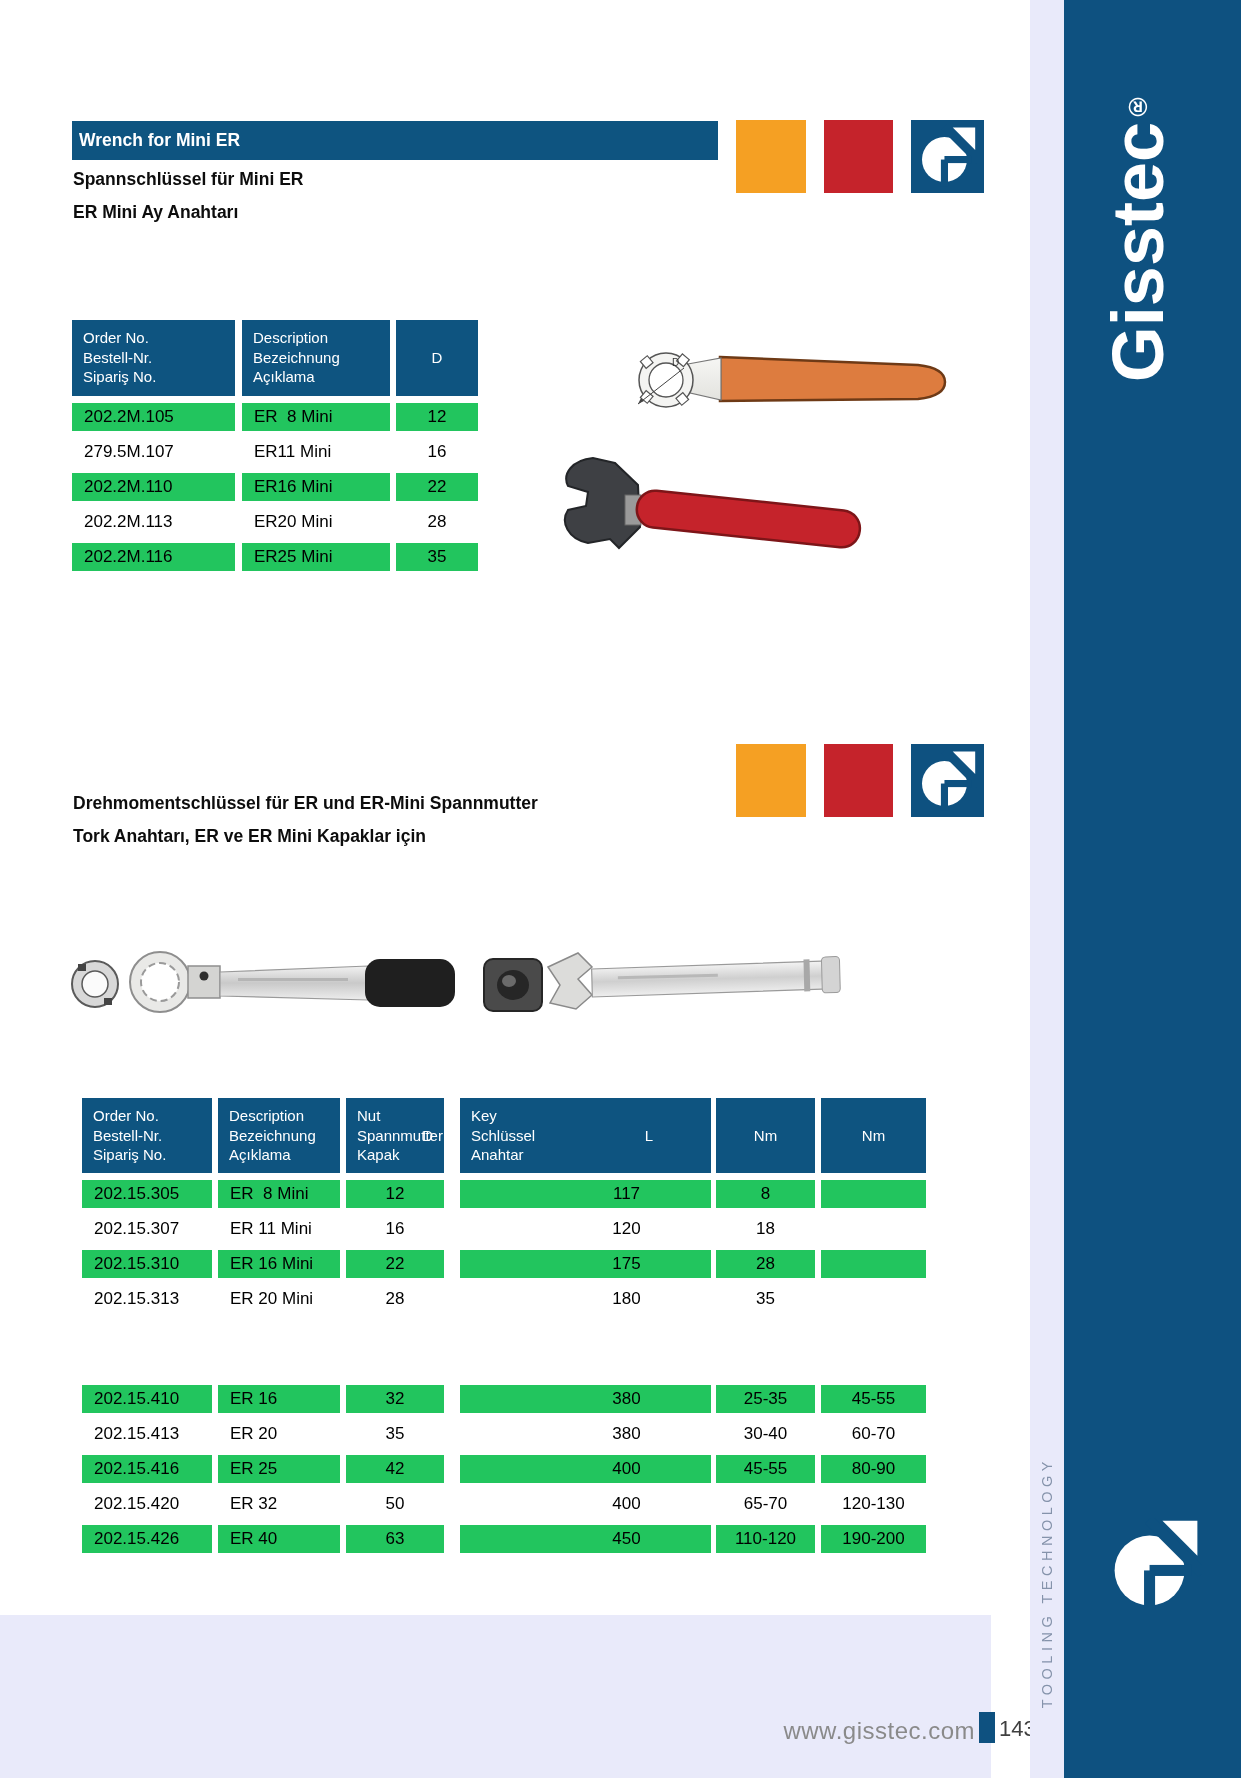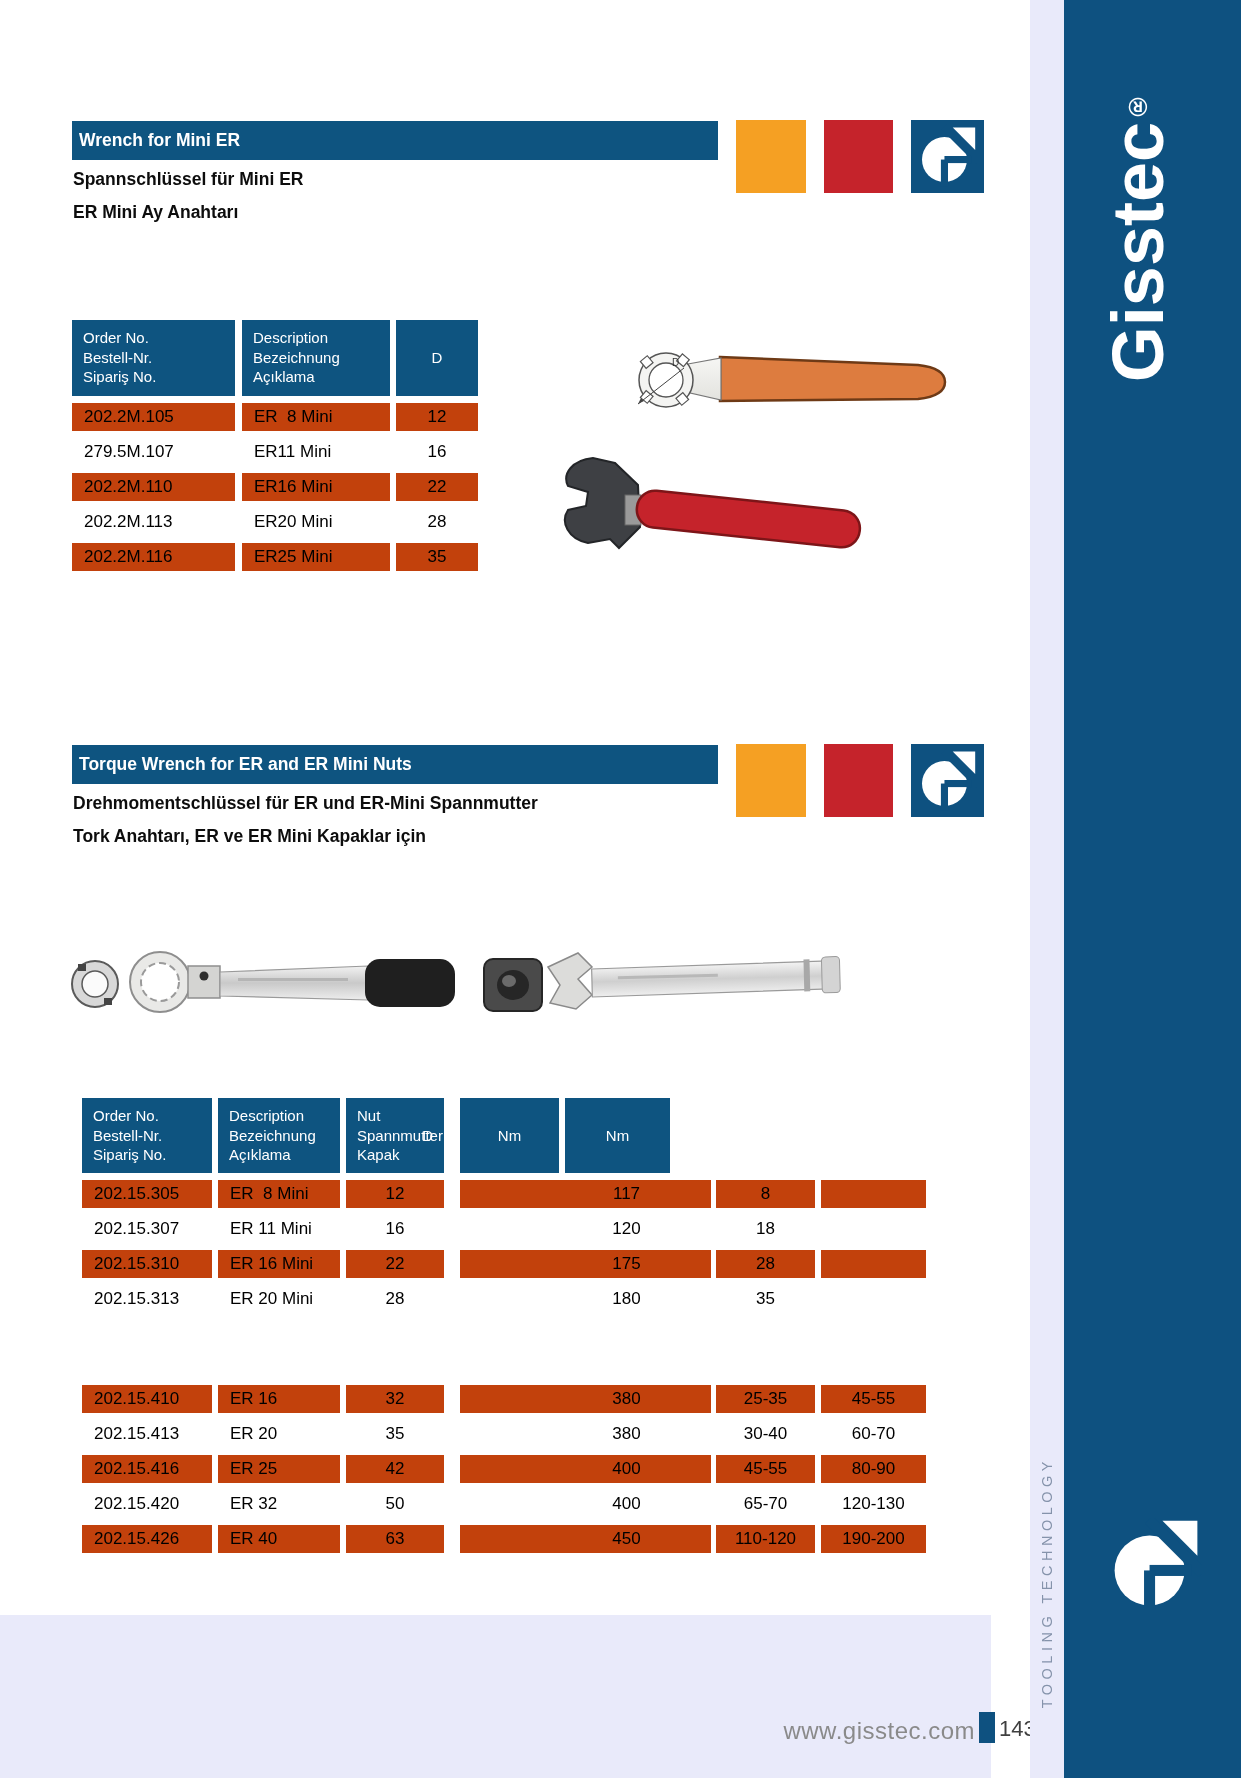--- a/index.html
+++ b/index.html
@@ -54,21 +54,21 @@
     padding:8px 6px 0 11px;box-sizing:border-box;height:76px;position:relative;
   }
   .t2 .hcell{height:75px;}
   .hdim{position:absolute;top:0;bottom:0;display:flex;align-items:center;font-size:15px;}
   .hcell.center{display:flex;align-items:center;justify-content:center;padding:0;}
   .drow{margin-top:7px;}
   .drow:first-of-type{margin-top:6px;}
   .cell{
     height:28px;line-height:28px;font-size:17px;white-space:pre;box-sizing:border-box;background:transparent;
   }
-  .alt .cell{background:#c2410c;}
+  .alt .cell{background:#22c55e;}
   .cell.left{padding-left:12px;}
   .cell.center{text-align:center;}
   
   .t1 .c1{width:163px;margin-right:7px;}
   .t1 .c2{width:148px;margin-right:6px;}
   .t1 .c3{width:82px;}
   
   .t2 .c1{width:130px;margin-right:6px;}
   .t2 .c2{width:122px;margin-right:6px;}
   .t2 .c3{width:98px;margin-right:16px;}
@@ -169,23 +169,20 @@
       <div class="cell c2 left">ER20 Mini</div>
       <div class="cell c3 center">28</div>
     </div>
     <div class="trow drow alt">
       <div class="cell c1 left">202.2M.116</div>
       <div class="cell c2 left">ER25 Mini</div>
       <div class="cell c3 center">35</div>
     </div>
   </div>
 
-  <div class="bar" style="top:745px;">
-    <span>Torque Wrench for ER and ER Mini Nuts</span>
-  </div>
   <div class="sq orange" style="left:736px;top:744px;"></div>
   <div class="sq red" style="left:824px;top:744px;width:69px;"></div>
   <div class="sq logo" style="left:911px;top:744px;width:73px;">
     <svg viewBox="0 0 100 100">
       <g transform="translate(11,8) scale(0.81)">
         <circle cx="43" cy="57" r="38" fill="#ffffff"></circle>
         <polygon points="38,6 46,-2 104,56 96,64" fill="#0e5180"></polygon>
         <polygon points="57,3 95,3 95,41" fill="#ffffff"></polygon>
         <rect x="43" y="51" width="46" height="12" fill="#0e5180"></rect>
         <rect x="37" y="57" width="12" height="46" fill="#0e5180"></rect>
@@ -247,20 +244,26 @@
         <div>Description</div>
         <div>Bezeichnung</div>
         <div>Açıklama</div>
       </div>
       <div class="hcell c3">
         <div>Nut</div>
         <div>Spannmutter</div>
         <div>Kapak</div>
         <span class="hdim" style="right:11px;">D</span>
       </div>
+      <div class="hcell c4">
+        <div>Key</div>
+        <div>Schlüssel</div>
+        <div>Anahtar</div>
+        <span class="hdim" style="right:58px;">L</span>
+      </div>
       <div class="hcell c5 center">Nm</div>
       <div class="hcell c6 center">Nm</div>
     </div>
 
     <div class="trow drow alt">
       <div class="cell c1 left">202.15.305</div>
       <div class="cell c2 left">ER  8 Mini</div>
       <div class="cell c3 center">12</div>
       <div class="cell c4 center">117</div>
       <div class="cell c5 center">8</div>

